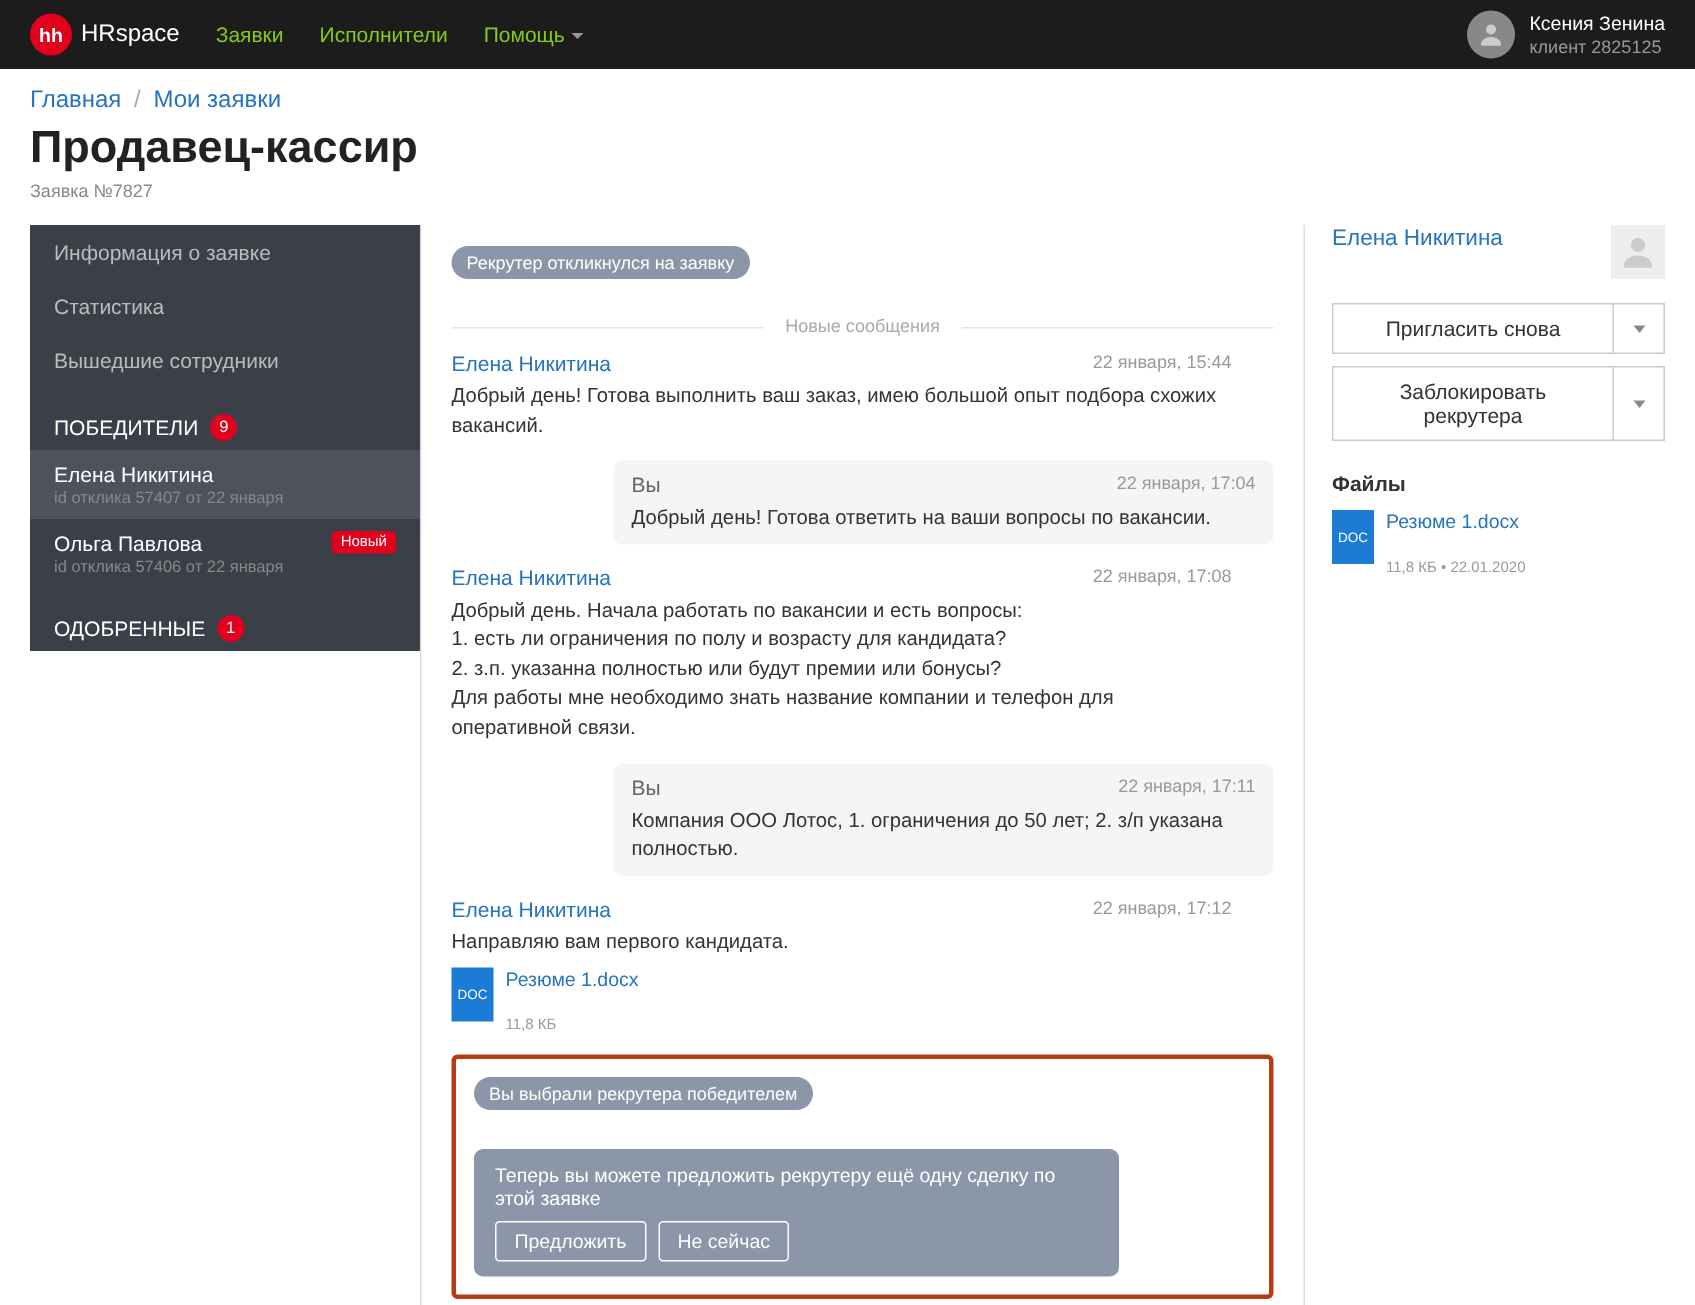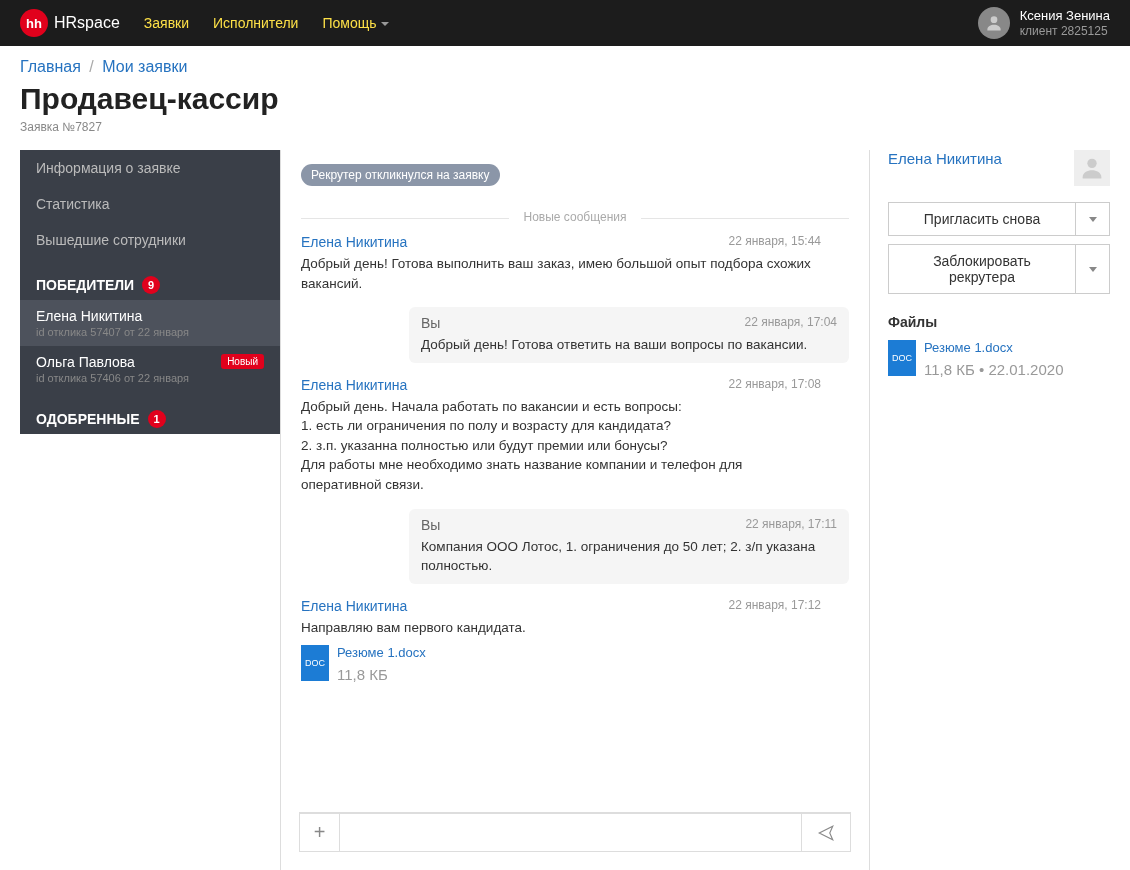--- a/index.html
+++ b/index.html
@@ -3,39 +3,39 @@
 <meta charset="utf-8">
 <style>
 *{box-sizing:border-box;margin:0;padding:0}
 body{font-family:Arial,Helvetica,sans-serif;font-size:14px;color:#333;background:#fff}
 .header{background:#1c1c1c;height:46px;display:flex;align-items:center;padding:0 20px;justify-content:space-between}
 .header-left{display:flex;align-items:center;gap:24px}
 .logo{display:flex;align-items:center;gap:6px}
 .logo-badge{width:28px;height:28px;border-radius:50%;background:#e1011c;color:#fff;display:flex;align-items:center;justify-content:center;font-weight:bold;font-size:13px}
 .logo-text{color:#fff;font-size:16px}
 .nav{display:flex;gap:24px}
-.nav a{color:#fde047;text-decoration:none;font-size:14px}
+.nav a{color:#84cc16;text-decoration:none;font-size:14px}
 .nav-dd{position:relative;padding-right:12px}
 .nav-dd::after{content:'';position:absolute;right:0;top:7px;border-left:4px solid transparent;border-right:4px solid transparent;border-top:4px solid #999}
 .user-block{display:flex;align-items:center;gap:10px}
 .avatar-sm{width:32px;height:32px;border-radius:50%;background:#888;display:flex;align-items:center;justify-content:center}
 .avatar-sm svg{width:20px;height:20px;fill:#ccc}
 .user-meta{display:flex;flex-direction:column;line-height:1.2}
 .user-name{color:#fff;font-size:13px}
 .user-sub{color:#999;font-size:12px}
 .page-top{padding:12px 20px 16px}
 .breadcrumb{font-size:16px;margin-bottom:6px}
 .breadcrumb a{color:#2673c0;text-decoration:none}
 .breadcrumb .sep{color:#aaa;margin:0 4px}
 h1{font-size:30px;font-weight:700;color:#222;margin-bottom:4px}
 .req-id{font-size:12px;color:#888}
 .content{display:flex;padding:0 20px 20px;gap:0;align-items:flex-start}
 .sidebar{width:260px;background:#3a3f48;color:#ccc;flex-shrink:0}
 .sb-item{padding:10px 16px;color:#bbb;cursor:pointer;font-size:14px}
-.sb-item.head{color:#fff;font-weight:700;display:flex;align-items:center;gap:8px;padding-top:18px;padding-bottom:6px}
+.sb-item.head{color:#fff;font-weight:400;display:flex;align-items:center;gap:8px;padding-top:18px;padding-bottom:6px}
 .badge-red{background:#e1011c;color:#fff;border-radius:10px;min-width:18px;height:18px;display:inline-flex;align-items:center;justify-content:center;font-size:11px;padding:0 5px}
 .badge-new{background:#e1011c;color:#fff;font-size:10px;padding:2px 6px;border-radius:3px}
 .winner{padding:8px 16px;cursor:pointer;display:flex;justify-content:space-between;align-items:flex-start}
 .winner.active{background:#4d525c}
 .winner .wname{color:#fff;font-size:14px}
 .winner .wmeta{color:#888;font-size:11px;margin-top:2px}
 .chat{flex:1;border-left:1px solid #ddd;border-right:1px solid #ddd;display:flex;flex-direction:column;min-height:720px;position:relative}
 .chat-body{flex:1;padding:14px 20px}
 .status-pill{display:inline-block;background:#8b96a8;color:#fff;font-size:12px;padding:4px 10px;border-radius:12px;margin-bottom:18px}
 .divider-new{text-align:center;color:#aaa;font-size:12px;margin:6px 0 10px;position:relative}
@@ -44,21 +44,21 @@
 .msg{margin-bottom:14px;max-width:520px}
 .msg.self{margin-left:auto;background:#f5f5f5;border-radius:6px;padding:8px 12px;max-width:440px}
 .msg-head{display:flex;justify-content:space-between;margin-bottom:4px;gap:20px}
 .msg-author{color:#2673c0;font-size:14px;font-weight:400;cursor:pointer}
 .msg.self .msg-author{color:#666}
 .msg-time{color:#999;font-size:12px;white-space:nowrap}
 .msg-body{font-size:13.5px;line-height:1.45;color:#333}
 .attach{display:flex;gap:8px;align-items:flex-start;margin-top:8px}
 .doc-icon{width:28px;height:36px;background:#1c7cd5;color:#fff;font-size:9px;display:flex;align-items:center;justify-content:center;border-radius:0;flex-shrink:0}
 .attach-name{color:#2673c0;font-size:13px;cursor:pointer}
-.attach-meta{color:#999;font-size:15px;margin-top:6px}
+.attach-meta{color:#999;font-size:10px;margin-top:18px}
 .highlight-box{border:3px solid #b63c16;border-radius:4px;padding:12px;margin-top:6px}
 .offer-box{background:#8b96a8;color:#fff;border-radius:6px;padding:10px 14px;margin-top:8px;max-width:430px}
 .offer-text{font-size:13px;margin-bottom:8px}
 .offer-btns{display:flex;gap:8px}
 .offer-btn{border:1px solid #fff;background:transparent;color:#fff;padding:5px 12px;border-radius:3px;font-size:13px;cursor:pointer}
 .compose{display:flex;align-items:stretch;border-top:1px solid #ddd;height:40px;margin:0 18px 18px}
 .compose-attach{width:40px;border:1px solid #ddd;display:flex;align-items:center;justify-content:center;font-size:20px;color:#888;cursor:pointer;border-right:none}
 .compose-input{flex:1;border:1px solid #ddd;border-right:none;padding:0 10px;font-size:14px}
 .compose-send{width:50px;border:1px solid #ddd;background:#fff;display:flex;align-items:center;justify-content:center;cursor:pointer}
 .compose-send svg{width:18px;height:18px;fill:#888}
@@ -188,20 +188,30 @@
         <div class="msg-body">Направляю вам первого кандидата.</div>
         <div class="attach">
           <div class="doc-icon">DOC</div>
           <div>
             <div class="attach-name">Резюме 1.docx</div>
             <div class="attach-meta">11,8 КБ</div>
           </div>
         </div>
       </div>
 
+      <div class="highlight-box">
+        <span class="status-pill">Вы выбрали рекрутера победителем</span>
+        <div class="offer-box">
+          <div class="offer-text">Теперь вы можете предложить рекрутеру ещё одну сделку по этой заявке</div>
+          <div class="offer-btns">
+            <button class="offer-btn">Предложить</button>
+            <button class="offer-btn">Не сейчас</button>
+          </div>
+        </div>
+      </div>
     </div>
 
     <div class="compose">
       <div class="compose-attach">+</div>
       <input class="compose-input" style="">
       <button class="compose-send">
           <svg viewBox="0 0 24 24">
             <path d="M3 12l18-9-4 9 4 9z" fill="none" stroke="#888" stroke-width="1.5"></path>
           </svg>
         </button>

